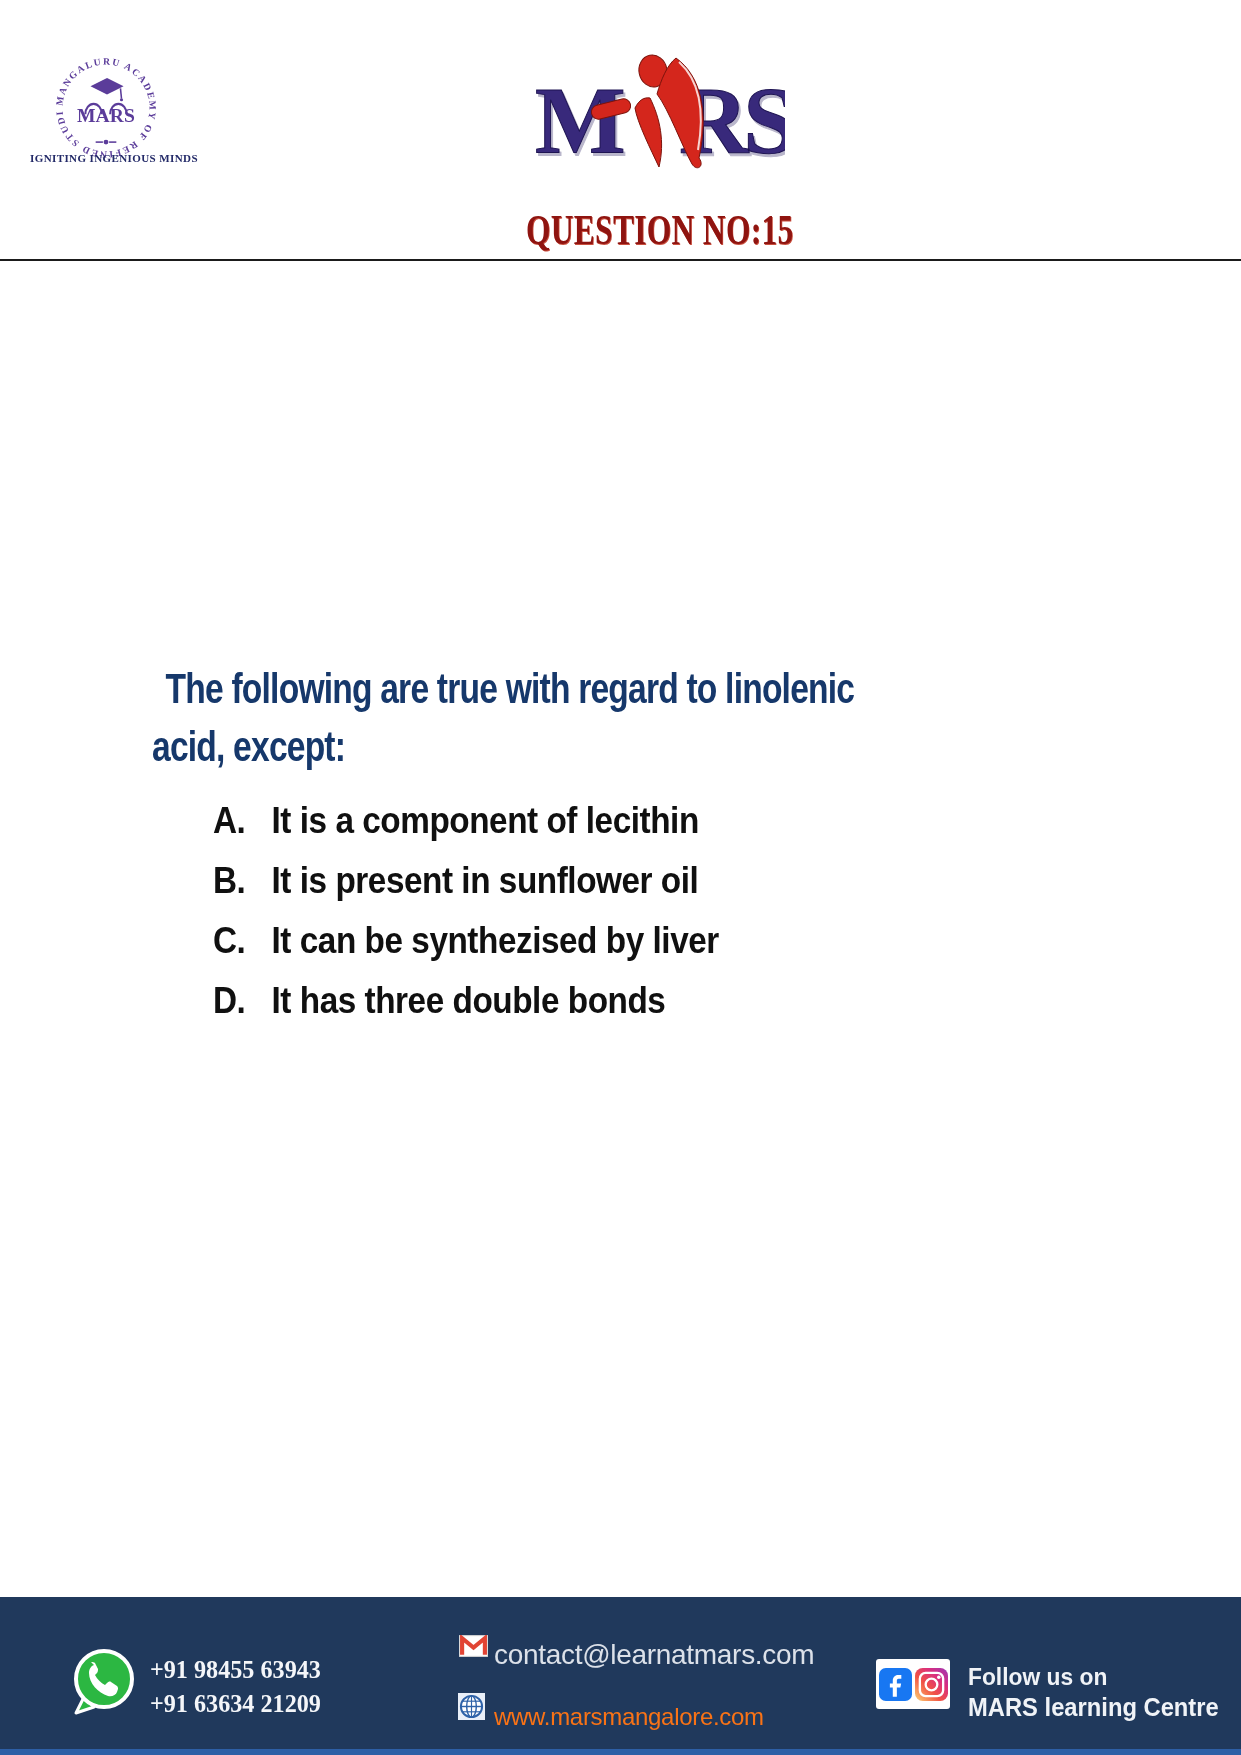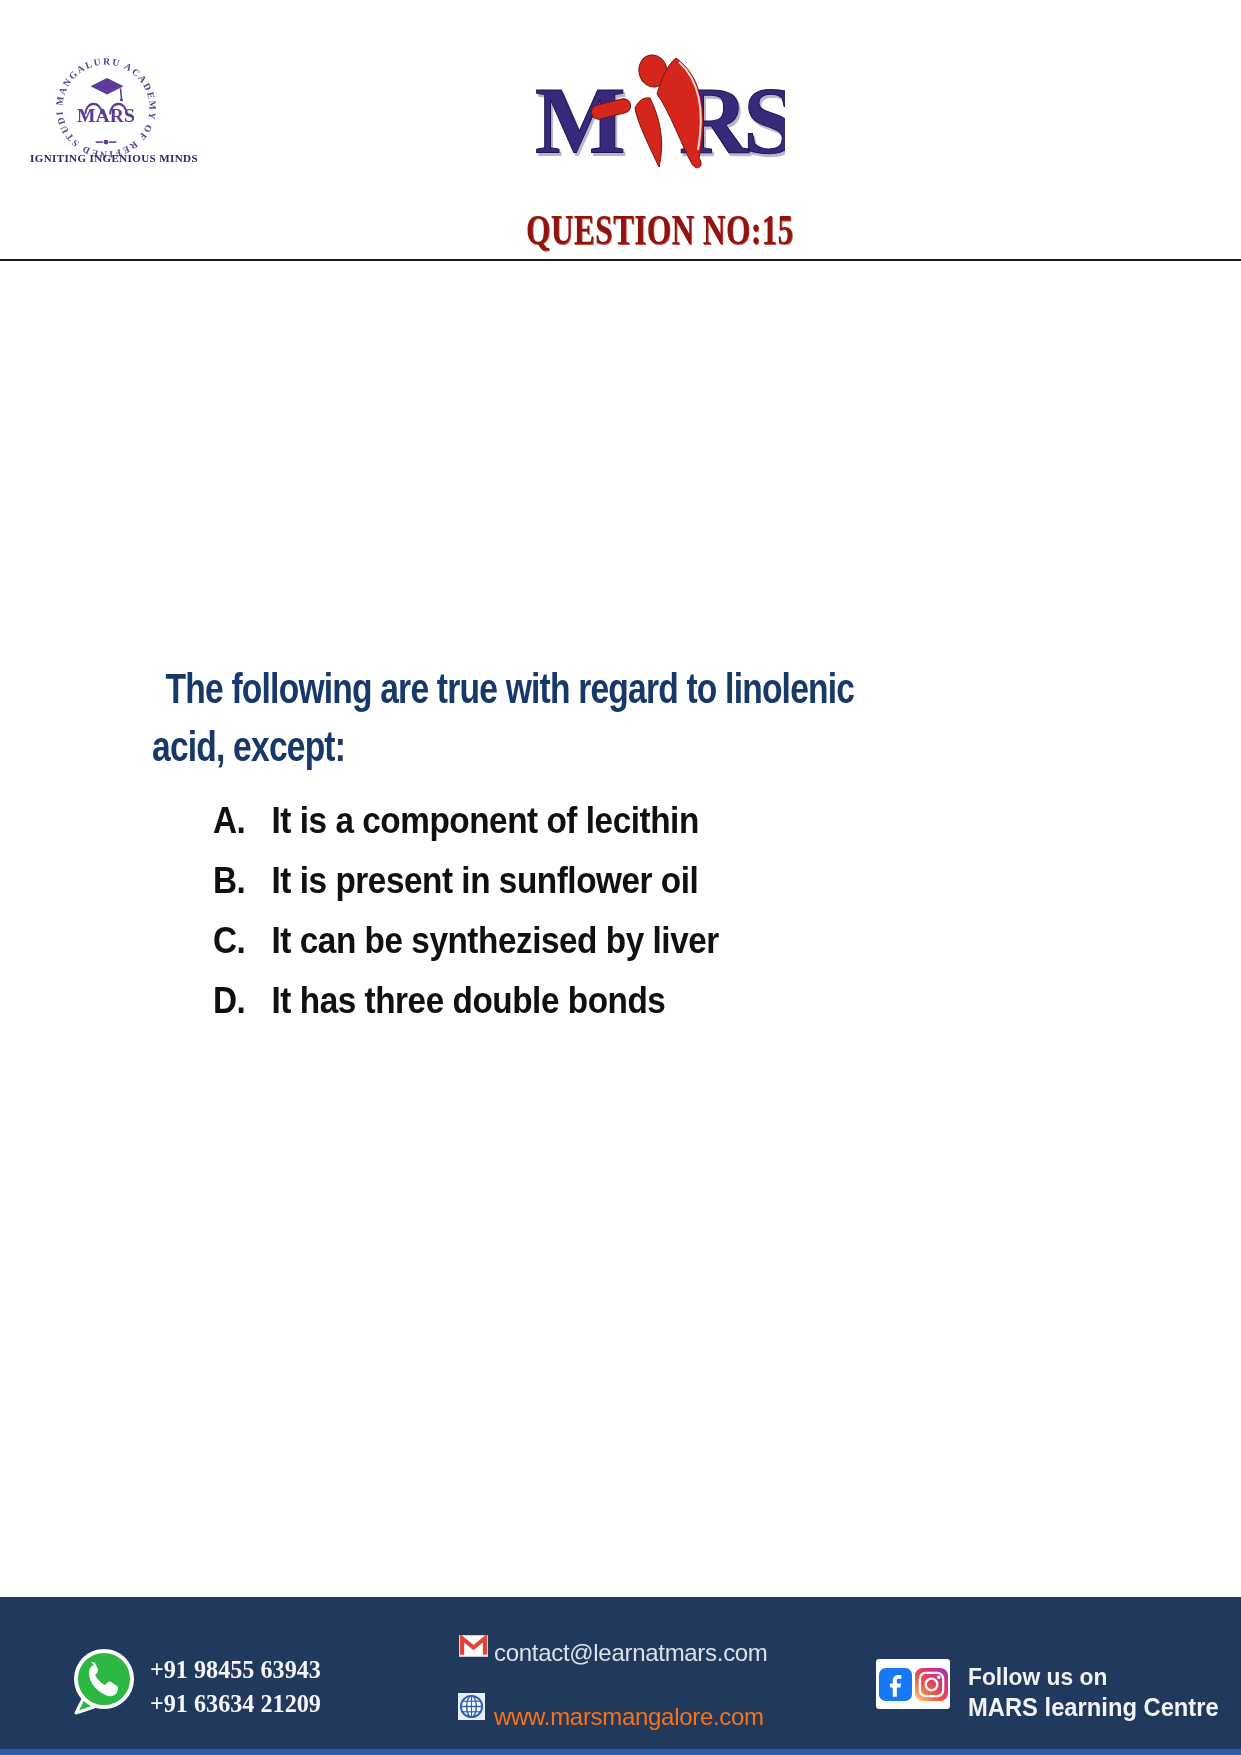--- a/index.html
+++ b/index.html
@@ -56,21 +56,21 @@
 
   .wa-icon { position:absolute; left:70px; top:50px; width:66px; height:68px; }
   .phones {
     position:absolute; left:150px; top:56px;
     font-family:"Liberation Serif", serif; font-weight:bold; font-size:26px;
     line-height:34px; color:#f4f6f9; white-space:nowrap;
     transform:scaleX(0.93); transform-origin:left top;
   }
   .email-icon { position:absolute; left:459px; top:38px; width:29px; height:22px; }
   .email-text {
-    position:absolute; left:494px; top:42px; font-size:24px; color:#dce1e9;
+    position:absolute; left:494px; top:42px; font-size:28px; color:#dce1e9;
     letter-spacing:-0.3px; white-space:nowrap;
   }
   .globe-icon { position:absolute; left:458px; top:96px; width:27px; height:27px; }
   .web-text {
     position:absolute; left:494px; top:106px; font-size:24px; color:#f97316;
     letter-spacing:-0.3px; white-space:nowrap;
   }
   .social-box {
     position:absolute; left:876px; top:62px; width:74px; height:50px;
     background:#ffffff; border-radius:3px;

